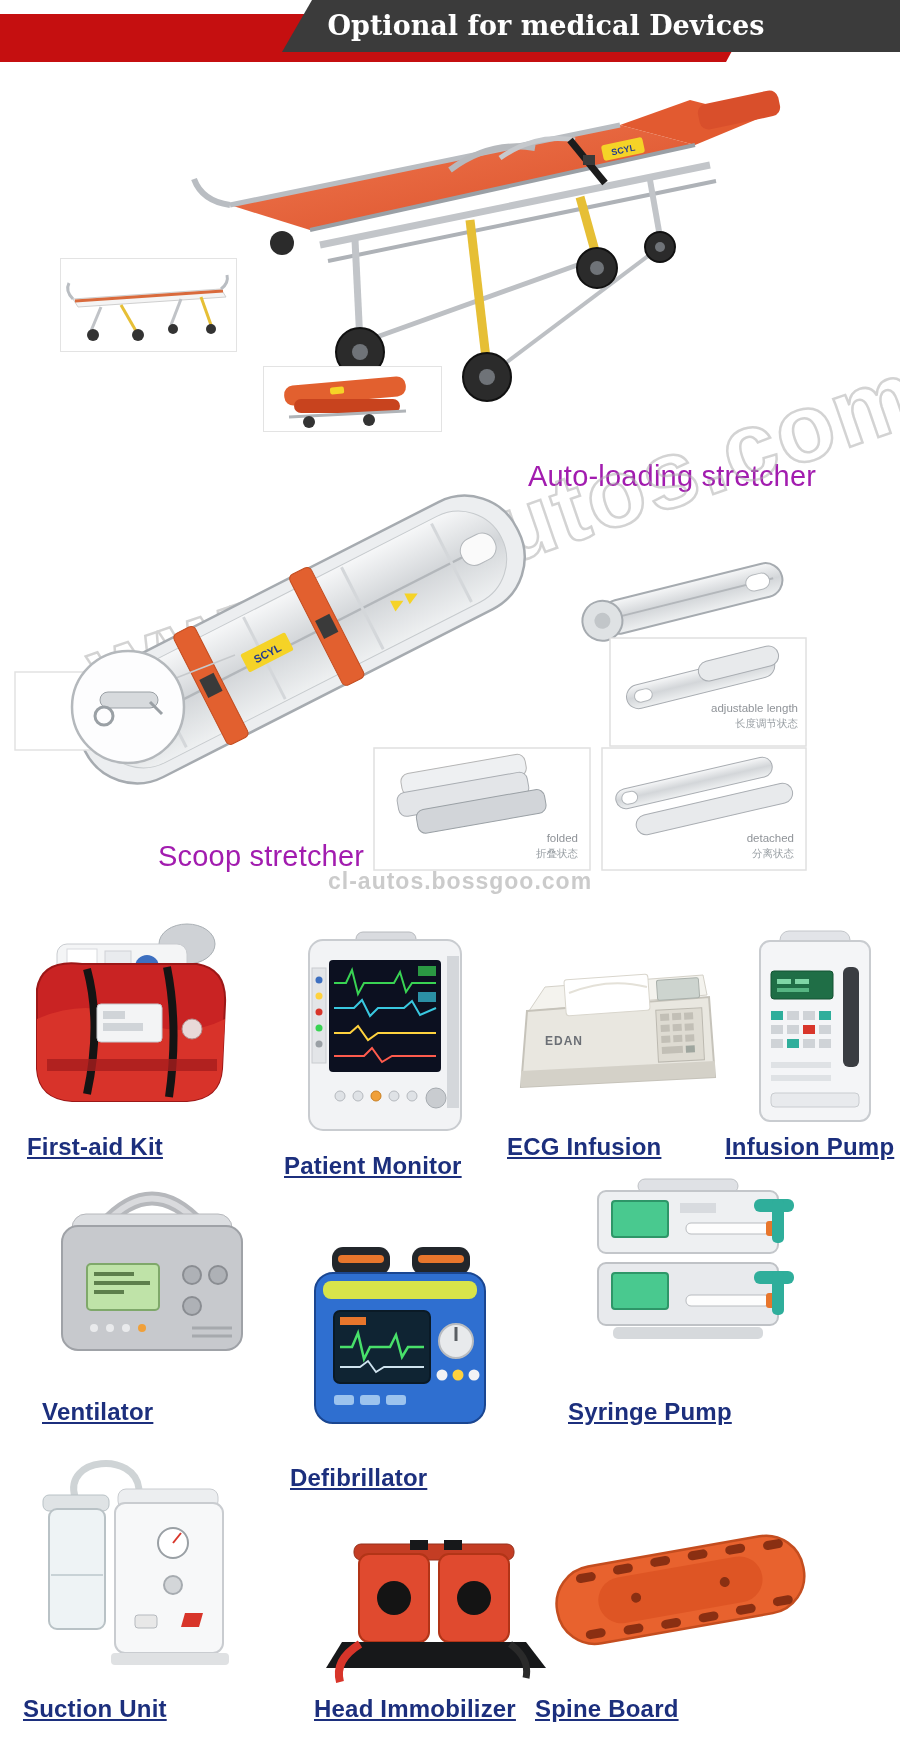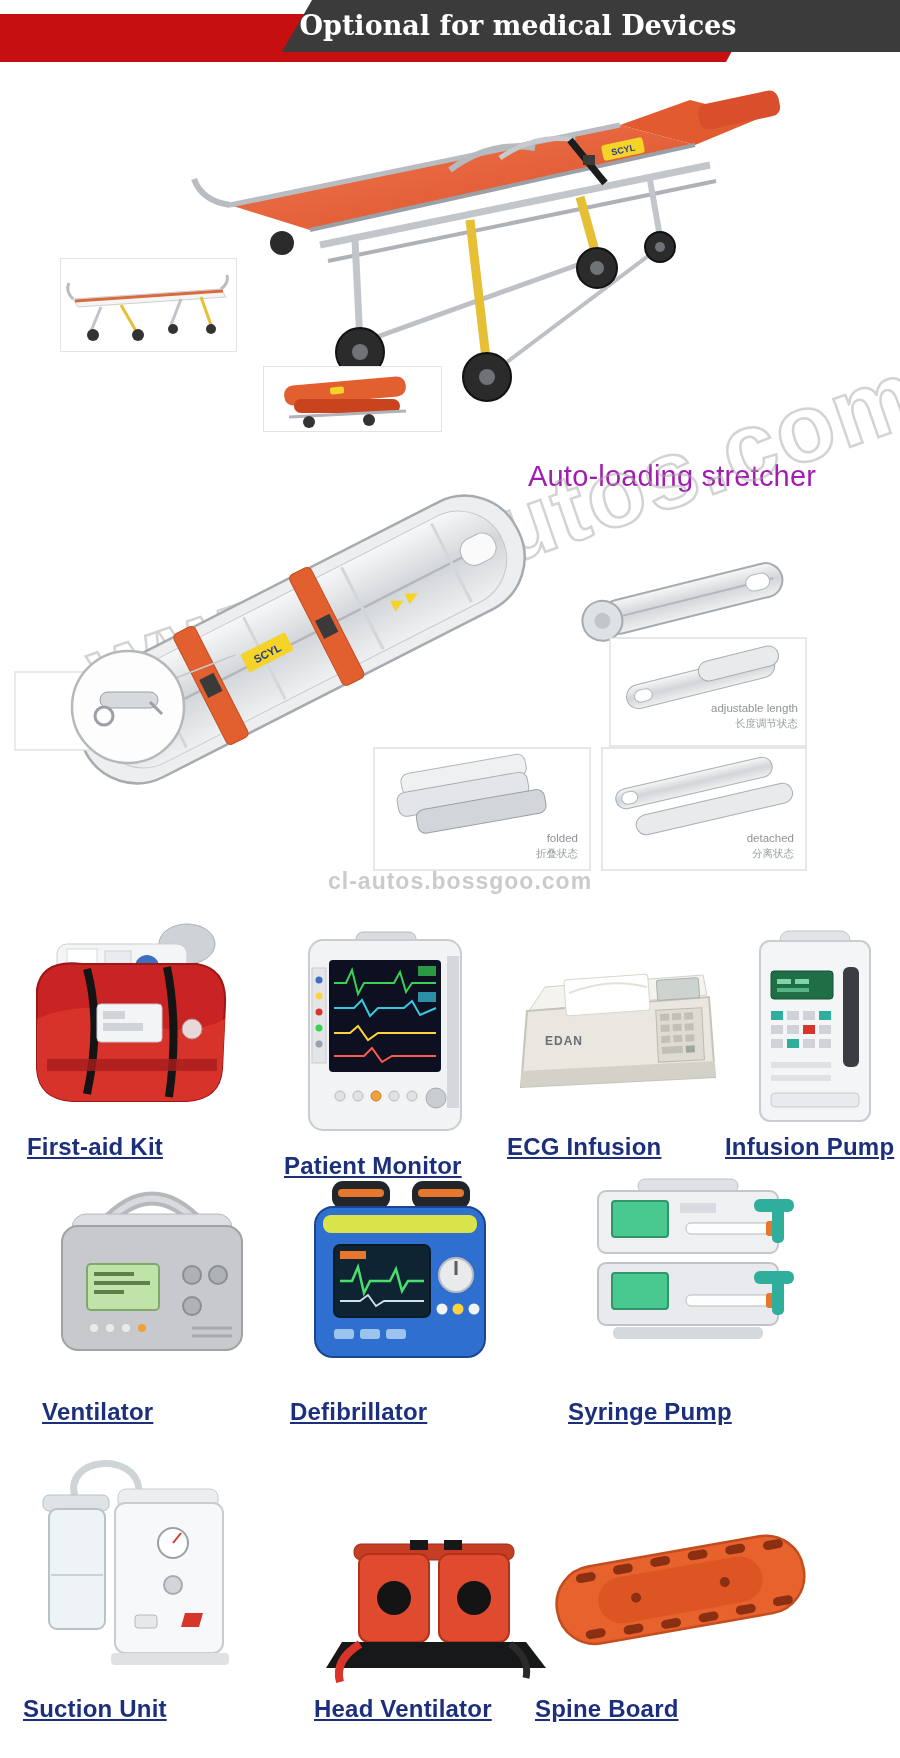--- a/index.html
+++ b/index.html
@@ -3,21 +3,21 @@
 <meta charset="utf-8">
 <style>
   html,body{margin:0;padding:0;background:#fff;}
   .page{position:relative;width:900px;height:1758px;background:#ffffff;overflow:hidden;
         font-family:"Liberation Sans",sans-serif;}
   
   .banner-red{position:absolute;left:0;top:14px;width:752px;height:48px;background:#c50f10;
               clip-path:polygon(0 0,100% 0,calc(100% - 26px) 100%,0 100%);}
   .banner-dark{position:absolute;left:282px;top:0;width:618px;height:52px;background:#3b3b3b;
                clip-path:polygon(30px 0,100% 0,100% 100%,0 100%);}
-  .banner-title{position:absolute;left:16px;top:0;width:440px;height:52px;line-height:52px;
+  .banner-title{position:absolute;left:44px;top:0;width:440px;height:52px;line-height:52px;
                 text-align:center;color:#ffffff;font-family:"DejaVu Serif",serif;
                 font-weight:700;font-size:27px;white-space:nowrap;}
   
   .sec-label{position:absolute;font-weight:400;font-size:29px;color:#a21caf;letter-spacing:0.2px;}
   .thumb{position:absolute;background:#fff;border:1px solid #e3e3e3;}
   .wm-footer{position:absolute;left:328px;top:868px;font-size:23px;color:#cbcbcb;
              letter-spacing:1px;font-weight:700;}
   
   .cell{position:absolute;text-align:left;}
   .cell svg{display:inline-block;}
@@ -197,20 +197,21 @@
       <g transform="rotate(-13 700 350)">
         <rect x="618" y="322" width="160" height="20" rx="10" fill="url(#aluG2)" stroke="#a9adb2"></rect>
         <rect x="632" y="352" width="160" height="20" rx="10" fill="#e8eaec" stroke="#a9adb2"></rect>
         <rect x="624" y="326" width="16" height="12" rx="6" fill="#fff" stroke="#b3b7bb"></rect>
       </g>
       <text x="794" y="392" text-anchor="end" class="inset-en">detached</text>
       <text x="794" y="407" text-anchor="end" class="inset-zh">分离状态</text>
     </g>
   </svg>
 
+  <div class="sec-label" style="left:158px;top:840px">Scoop stretcher</div>
   <div class="wm-footer">cl-autos.bossgoo.com</div>
 
   <div class="cell" style="left:27px;top:905px;width:220px;height:258px">
     <svg width="210" height="218" viewBox="0 0 210 218" style="margin-top:4px">
       <ellipse cx="160" cy="35" rx="28" ry="20" fill="#cfd2d6" stroke="#aab0b5"></ellipse>
       <path d="M150,50 q-10,18 -30,22" stroke="#b9bfc4" stroke-width="5" fill="none"></path>
       <rect x="30" y="35" width="130" height="50" rx="10" fill="#f4f5f6" stroke="#c9ccd0"></rect>
       <rect x="40" y="40" width="30" height="35" fill="#ffffff" stroke="#d7dadd"></rect>
       <rect x="78" y="42" width="26" height="30" fill="#e9ebee" stroke="#cfd2d6"></rect>
       <circle cx="120" cy="58" r="12" fill="#3d6fc0"></circle>
@@ -326,21 +327,21 @@
       <circle cx="52" cy="148" r="4" fill="#e9eaec"></circle>
         <circle cx="68" cy="148" r="4" fill="#e9eaec"></circle>
       <circle cx="84" cy="148" r="4" fill="#e9eaec"></circle>
         <circle cx="100" cy="148" r="4" fill="#f0a03a"></circle>
       <line x1="150" y1="148" x2="190" y2="148" stroke="#a6a9ad" stroke-width="3"></line>
       <line x1="150" y1="156" x2="190" y2="156" stroke="#a6a9ad" stroke-width="3"></line>
     </svg>
     <div class="dlabel">Ventilator</div>
   </div>
 
-  <div class="cell" style="left:290px;top:1170px;width:220px;height:258px">
+  <div class="cell" style="left:290px;top:1236px;width:220px;height:258px">
     <svg width="220" height="195" viewBox="0 0 220 195" style="margin-top:5px">
       <rect x="42" y="6" width="58" height="28" rx="11" fill="#22262b"></rect>
       <rect x="122" y="6" width="58" height="28" rx="11" fill="#22262b"></rect>
       <rect x="48" y="14" width="46" height="8" rx="4" fill="#e8762c"></rect>
       <rect x="128" y="14" width="46" height="8" rx="4" fill="#e8762c"></rect>
       <rect x="25" y="32" width="170" height="150" rx="18" fill="#2f6fd0" stroke="#1a4691" stroke-width="2"></rect>
       <rect x="33" y="40" width="154" height="18" rx="8" fill="#d8e44a"></rect>
       <rect x="44" y="70" width="96" height="72" rx="6" fill="#0f2433" stroke="#0a1a26" stroke-width="2"></rect>
       <polyline points="50,106 62,106 68,92 74,118 80,106 100,106 106,94 112,116 118,106 134,106" fill="none" stroke="#48e06a" stroke-width="2.5"></polyline>
       <polyline points="50,126 70,126 78,120 86,131 94,126 134,126" fill="none" stroke="#cfe3ef" stroke-width="1.8"></polyline>
@@ -402,21 +403,21 @@
       <rect x="96" y="18" width="18" height="10" fill="#17181a"></rect>
       <rect x="130" y="18" width="18" height="10" fill="#17181a"></rect>
       <rect x="45" y="32" width="70" height="88" rx="10" fill="#e04a2f" stroke="#b23417" stroke-width="2"></rect>
       <rect x="125" y="32" width="70" height="88" rx="10" fill="#e04a2f" stroke="#b23417" stroke-width="2"></rect>
       <circle cx="80" cy="76" r="17" fill="#141414"></circle>
       <circle cx="160" cy="76" r="17" fill="#141414"></circle>
       <polygon points="28,120 212,120 232,146 12,146" fill="#17181a"></polygon>
       <path d="M46,122 q-26,16 -20,38" stroke="#d8352a" stroke-width="8" fill="none"></path>
       <path d="M196,122 q20,14 16,34" stroke="#2a2a2a" stroke-width="7" fill="none"></path>
     </svg>
-    <div class="dlabel">Head Ventilator</div>
+    <div class="dlabel">Head Immobilizer</div>
   </div>
 
   <div class="cell" style="left:535px;top:1440px;width:300px;height:285px">
     <svg width="300" height="190" viewBox="0 0 300 190" style="margin-top:52px">
       <g transform="rotate(-10 150 95)">
         <rect x="20" y="58" width="250" height="78" rx="38" fill="#e8622e" stroke="#c44d1f" stroke-width="2.5"></rect>
         <rect x="62" y="74" width="166" height="46" rx="23" fill="#de5524"></rect>
         <rect x="44" y="64" width="20" height="9" rx="4.5" fill="#8a2f12"></rect>
         <rect x="82" y="62" width="20" height="9" rx="4.5" fill="#8a2f12"></rect>
         <rect x="120" y="61" width="20" height="9" rx="4.5" fill="#8a2f12"></rect>

